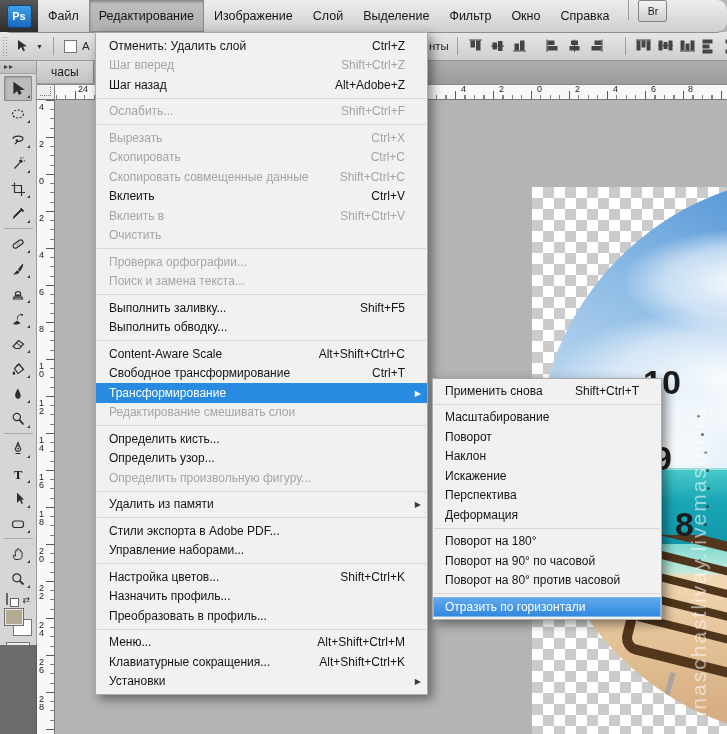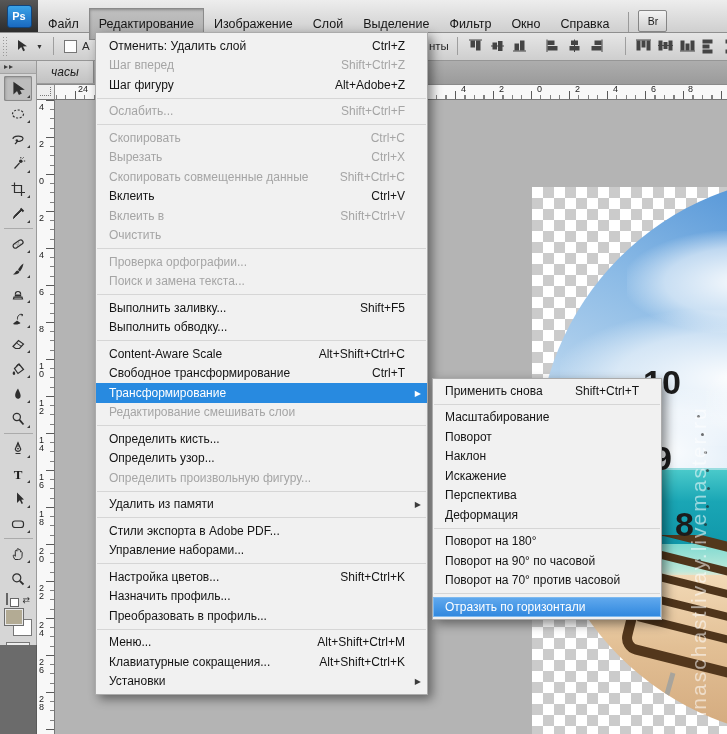--- a/index.html
+++ b/index.html
@@ -2,21 +2,21 @@
 <html><head>
 <meta charset="utf-8">
 <style>
   html,body{margin:0;padding:0;background:#888;}
   #root{position:relative;width:727px;height:734px;background:#b4b4b4;overflow:hidden;
         font-family:"Liberation Sans",sans-serif;-webkit-font-smoothing:antialiased;}
 
   
   .menubar{position:absolute;left:0;top:0;width:727px;height:32px;z-index:10;
            background:linear-gradient(#ededed,#cfcfcf);border-bottom:1px solid #8f8f8f;
-           display:flex;align-items:flex-end;}
+           display:flex;align-items:flex-start;border-radius:10px;}
   .ps-logo-wrap{width:38px;height:32px;background:linear-gradient(#575757,#2d2d2d);
            display:flex;align-items:center;justify-content:center;flex:0 0 auto;}
   .ps-logo{width:23px;height:21px;background:linear-gradient(#3aa3e8,#1a69c0);
            border:1px solid #10457e;border-radius:3px;color:#fff;font-size:11px;font-weight:bold;
            display:flex;align-items:center;justify-content:center;}
   .mitem{padding:0 10px;height:32px;display:flex;align-items:center;font-size:12.5px;color:#161616;cursor:default;}
   .mitem.active{background:linear-gradient(#c0c0c0,#aeaeae);
            box-shadow:inset 0 0 0 1px #8a8a8a, inset 1px 2px 3px rgba(0,0,0,.28);}
   .mb-sep{width:1px;height:20px;background:#9a9a9a;margin:0 9px;}
   .br-btn{width:27px;height:20px;border:1px solid #858585;border-radius:2px;
@@ -35,21 +35,21 @@
   .ob-text{font-size:11.5px;color:#2a2a2a;}
   .ob-right{position:absolute;left:429px;top:0;height:28px;display:flex;align-items:center;gap:3px;}
   .ob-icon{display:flex;align-items:center;justify-content:center;width:19px;height:20px;}
   .ob-gap{width:8px;}
 
   
   .tabbar{position:absolute;left:37px;top:60px;width:690px;height:24px;z-index:3;
            background:linear-gradient(#aeaeae,#9b9b9b);border-bottom:1px solid #8a8a8a;}
   .tab{position:absolute;left:0;top:0;height:23px;padding:0 14px;
            background:linear-gradient(#dadada,#c2c2c2);border-right:1px solid #878787;
-           display:flex;align-items:center;font-size:12px;color:#191919;font-style:italic;}
+           display:flex;align-items:center;font-size:12px;color:#191919;}
 
   
   .tbx-head{position:absolute;left:0;top:60px;width:37px;height:14px;z-index:4;
            background:linear-gradient(#d2d2d2,#bdbdbd);border-bottom:1px solid #a3a3a3;border-right:1px solid #9a9a9a;
            font-size:8px;line-height:14px;color:#3c3c3c;padding-left:4px;box-sizing:border-box;letter-spacing:1px;}
   .toolbox{position:absolute;left:0;top:74px;width:37px;height:571px;z-index:4;
            background:#d6d6d6;border-right:1px solid #9a9a9a;box-sizing:border-box;
            display:flex;flex-direction:column;align-items:center;padding-top:2px;}
   .tool{width:28px;height:25px;flex:0 0 auto;display:flex;align-items:center;justify-content:center;position:relative;}
   .tool::after{content:"";position:absolute;right:2px;bottom:3px;
@@ -518,36 +518,36 @@
   <div class="dropdown edit-menu" id="edit-menu">
       <div class="menu-row">
         <span class="lbl">Отменить: Удалить слой</span>
         <span class="sc">Ctrl+Z</span>
       </div>
       <div class="menu-row disabled">
         <span class="lbl">Шаг вперед</span>
         <span class="sc">Shift+Ctrl+Z</span>
       </div>
       <div class="menu-row">
-        <span class="lbl">Шаг фигуру</span>
+        <span class="lbl">Шаг назад</span>
         <span class="sc">Alt+Adobe+Z</span>
       </div>
       <div class="menu-sep"></div>
       <div class="menu-row disabled">
         <span class="lbl">Ослабить...</span>
         <span class="sc">Shift+Ctrl+F</span>
       </div>
       <div class="menu-sep"></div>
       <div class="menu-row disabled">
+        <span class="lbl">Вырезать</span>
+        <span class="sc">Ctrl+X</span>
+      </div>
+      <div class="menu-row disabled">
         <span class="lbl">Скопировать</span>
         <span class="sc">Ctrl+C</span>
-      </div>
-      <div class="menu-row disabled">
-        <span class="lbl">Вырезать</span>
-        <span class="sc">Ctrl+X</span>
       </div>
       <div class="menu-row disabled">
         <span class="lbl">Скопировать совмещенные данные</span>
         <span class="sc">Shift+Ctrl+C</span>
       </div>
       <div class="menu-row">
         <span class="lbl">Вклеить</span>
         <span class="sc">Ctrl+V</span>
       </div>
       <div class="menu-row disabled">
@@ -661,21 +661,21 @@
         <span class="lbl">Деформация</span>
       </div>
       <div class="menu-sep"></div>
       <div class="menu-row">
         <span class="lbl">Поворот на 180°</span>
       </div>
       <div class="menu-row">
         <span class="lbl">Поворот на 90° по часовой</span>
       </div>
       <div class="menu-row">
-        <span class="lbl">Поворот на 70° против часовой</span>
+        <span class="lbl">Поворот на 80° против часовой</span>
       </div>
       <div class="menu-sep"></div>
       <div class="menu-row hl2">
         <span class="lbl">Отразить по горизонтали</span>
       </div>
     </div>
 
 </div>
 
 </body></html>

